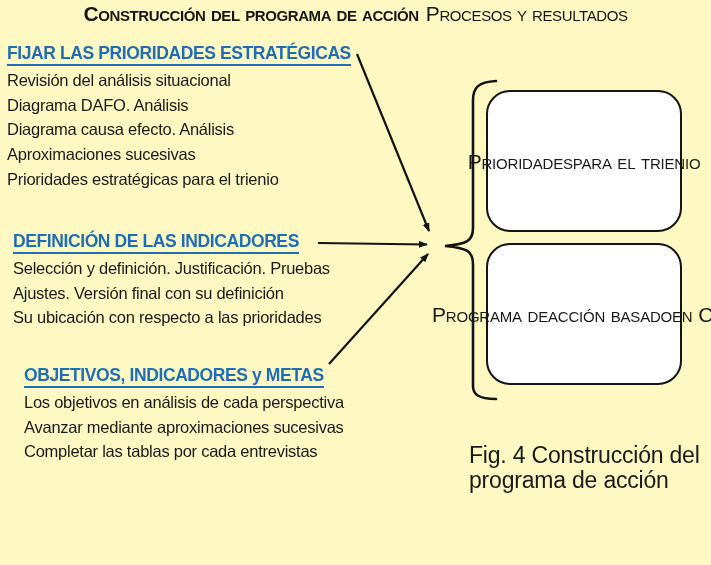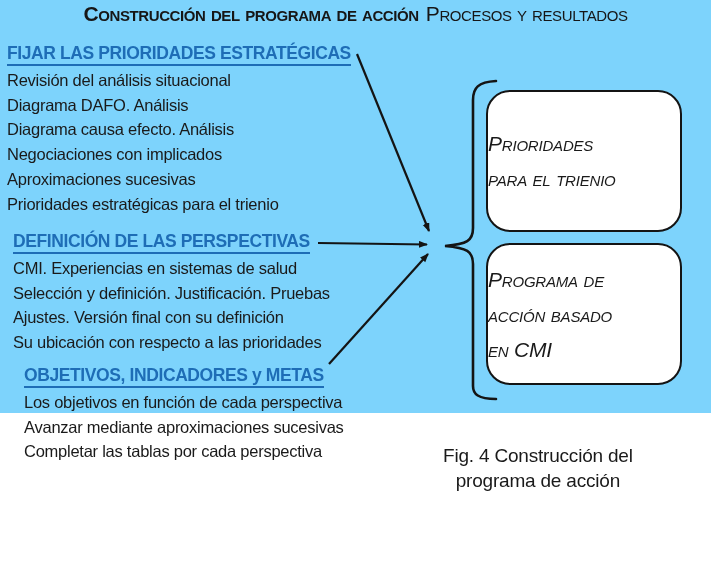--- a/index.html
+++ b/index.html
@@ -5,22 +5,22 @@
   html, body { margin: 0; padding: 0; }
   body {
     width: 711px; height: 565px;
     background: #ffffff;
     font-family: "Liberation Sans", sans-serif;
     color: #1a1a1a;
     overflow: hidden;
   }
   #canvas {
     position: relative;
-    width: 711px; height: 413px;
-    background: #7dd3fc;
+    width: 711px; height: 565px;
+    background: #fef9c3;
   }
   
   .title {
     position: absolute;
     top: 2px; left: 0; width: 711px;
     text-align: center;
     font-variant: small-caps;
     font-size: 21px;
     letter-spacing: -0.4px;
     white-space: nowrap;
@@ -59,44 +59,43 @@
   #connectors .arrow-line { stroke: #141414; stroke-width: 2.2; fill: none; }
   #connectors .brace-path { stroke: #141414; stroke-width: 2.6; fill: none; stroke-linecap: round; }
   
   .result-box {
     position: absolute;
     left: 486px; width: 196px; height: 142px;
     border: 2.5px solid #141414;
     border-radius: 24px;
     background: #ffffff;
     box-sizing: border-box;
-    display: flex; flex-direction: column;
-    align-items: flex-start; justify-content: center; font-style: italic;
+    display: flex; flex-direction: row;
+    align-items: center; justify-content: center;
   }
   #result-box-1 { top: 90px; }
   #result-box-2 { top: 243px; }
   .box-line {
     font-variant: small-caps;
     font-size: 21px;
     line-height: 35px;
     letter-spacing: -0.2px;
     white-space: nowrap;
     color: #1a1a1a;
     text-align: center;
   }
   
   .caption {
     position: absolute;
-    left: 443px; top: 443px;
-    font-size: 19px;
+    left: 469px; top: 443px;
+    font-size: 23px;
     line-height: 25px;
     letter-spacing: -0.2px;
     white-space: nowrap;
     color: #1a1a1a;
-    text-align: center;
   }
   
   .footer {
     position: absolute;
     left: 7px; top: 507px;
     width: 704px;
     font-size: 16.5px;
     letter-spacing: -0.3px;
     line-height: 26px;
     white-space: nowrap;
@@ -111,38 +110,36 @@
 
   <div class="title">
     <span class="t-main">Construcción del programa de acción</span><span class="t-suffix">Procesos y resultados</span>
   </div>
 
   <div class="section" id="section-1">
     <div class="sec-heading">FIJAR LAS PRIORIDADES ESTRATÉGICAS</div>
     <div class="sec-line">Revisión del análisis situacional</div>
     <div class="sec-line">Diagrama DAFO. Análisis</div>
     <div class="sec-line">Diagrama causa efecto. Análisis</div>
-    <div class="sec-line">Negociaciones con implicados</div>
     <div class="sec-line">Aproximaciones sucesivas</div>
     <div class="sec-line">Prioridades estratégicas para el trienio</div>
   </div>
 
   <div class="section" id="section-2">
-    <div class="sec-heading">DEFINICIÓN DE LAS PERSPECTIVAS</div>
-    <div class="sec-line">CMI. Experiencias en sistemas de salud</div>
+    <div class="sec-heading">DEFINICIÓN DE LAS INDICADORES</div>
     <div class="sec-line">Selección y definición. Justificación. Pruebas</div>
     <div class="sec-line">Ajustes. Versión final con su definición</div>
     <div class="sec-line">Su ubicación con respecto a las prioridades</div>
   </div>
 
   <div class="section" id="section-3">
     <div class="sec-heading">OBJETIVOS, INDICADORES y METAS</div>
-    <div class="sec-line">Los objetivos en función de cada perspectiva</div>
+    <div class="sec-line">Los objetivos en análisis de cada perspectiva</div>
     <div class="sec-line">Avanzar mediante aproximaciones sucesivas</div>
-    <div class="sec-line">Completar las tablas por cada perspectiva</div>
+    <div class="sec-line">Completar las tablas por cada entrevistas</div>
   </div>
 
   <svg id="connectors" width="711" height="565" viewBox="0 0 711 565" aria-hidden="true">
     <defs>
       <marker id="ah" markerWidth="10" markerHeight="8" refX="8" refY="3.5" orient="auto" markerUnits="userSpaceOnUse">
         <path d="M0,0 L9,3.5 L0,7 Z" fill="#141414"></path>
       </marker>
     </defs>
     <path class="brace-path" d="M496,81 C478,82 473,88 473,100 L473,228 C473,241 467,244 445,246 C467,248 473,251 473,264 L473,386 C473,394 478,399 496,399"></path>
     <line class="arrow-line" x1="357" y1="54" x2="429" y2="231" marker-end="url(#ah)"></line>

